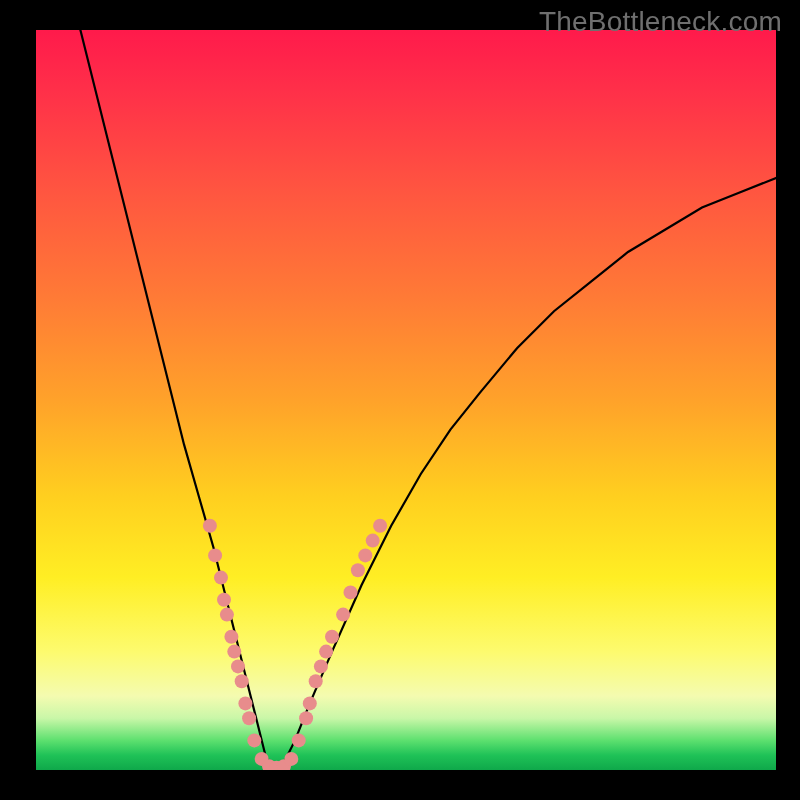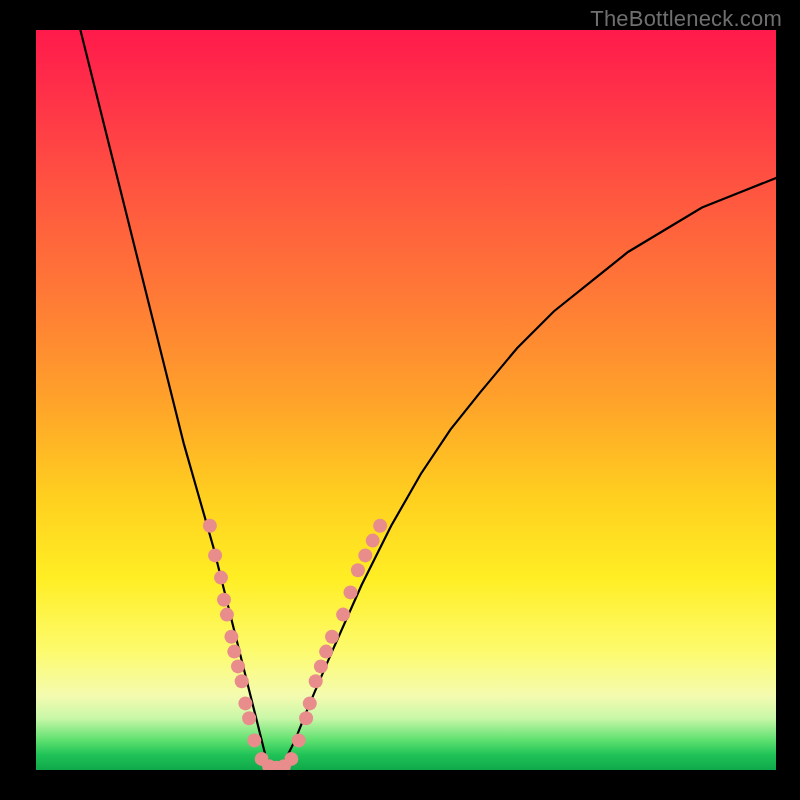--- a/index.html
+++ b/index.html
@@ -40,21 +40,21 @@
       #5de06f 96%,
       #1fc257 98%,
       #0fa84a 100%
     );
   }
   .watermark {
     position: absolute;
     top: 6px;
     right: 18px;
     color: #6f6f6f;
-    font-size: 22px;
+    font-size: 28px;
     font-weight: 500;
     letter-spacing: 0.2px;
     user-select: none;
   }
   svg.curve {
     position: absolute;
     left: 0;
     top: 0;
     width: 740px;
     height: 740px;

